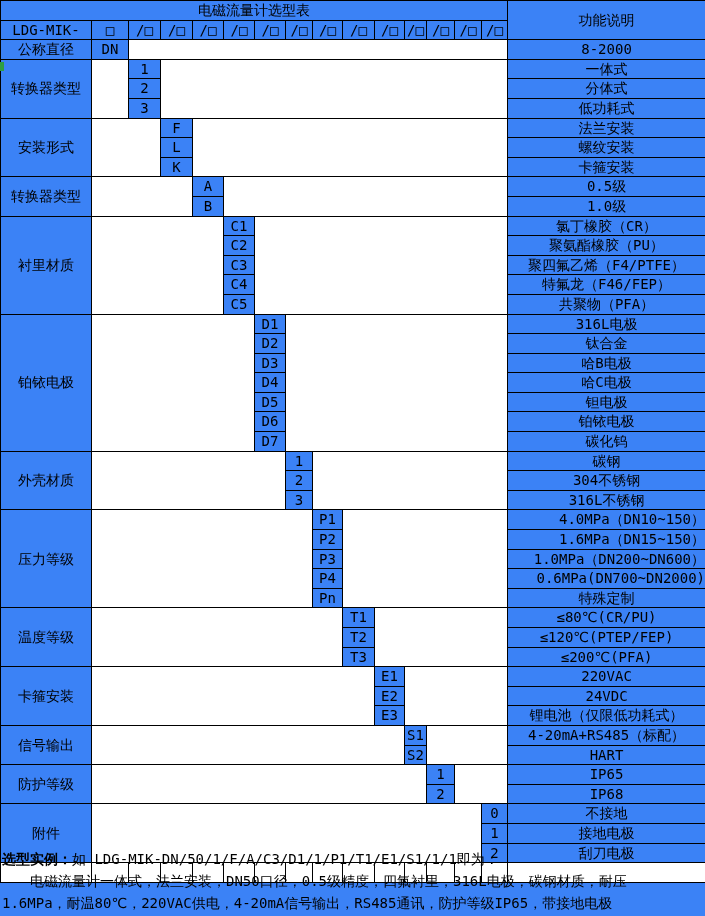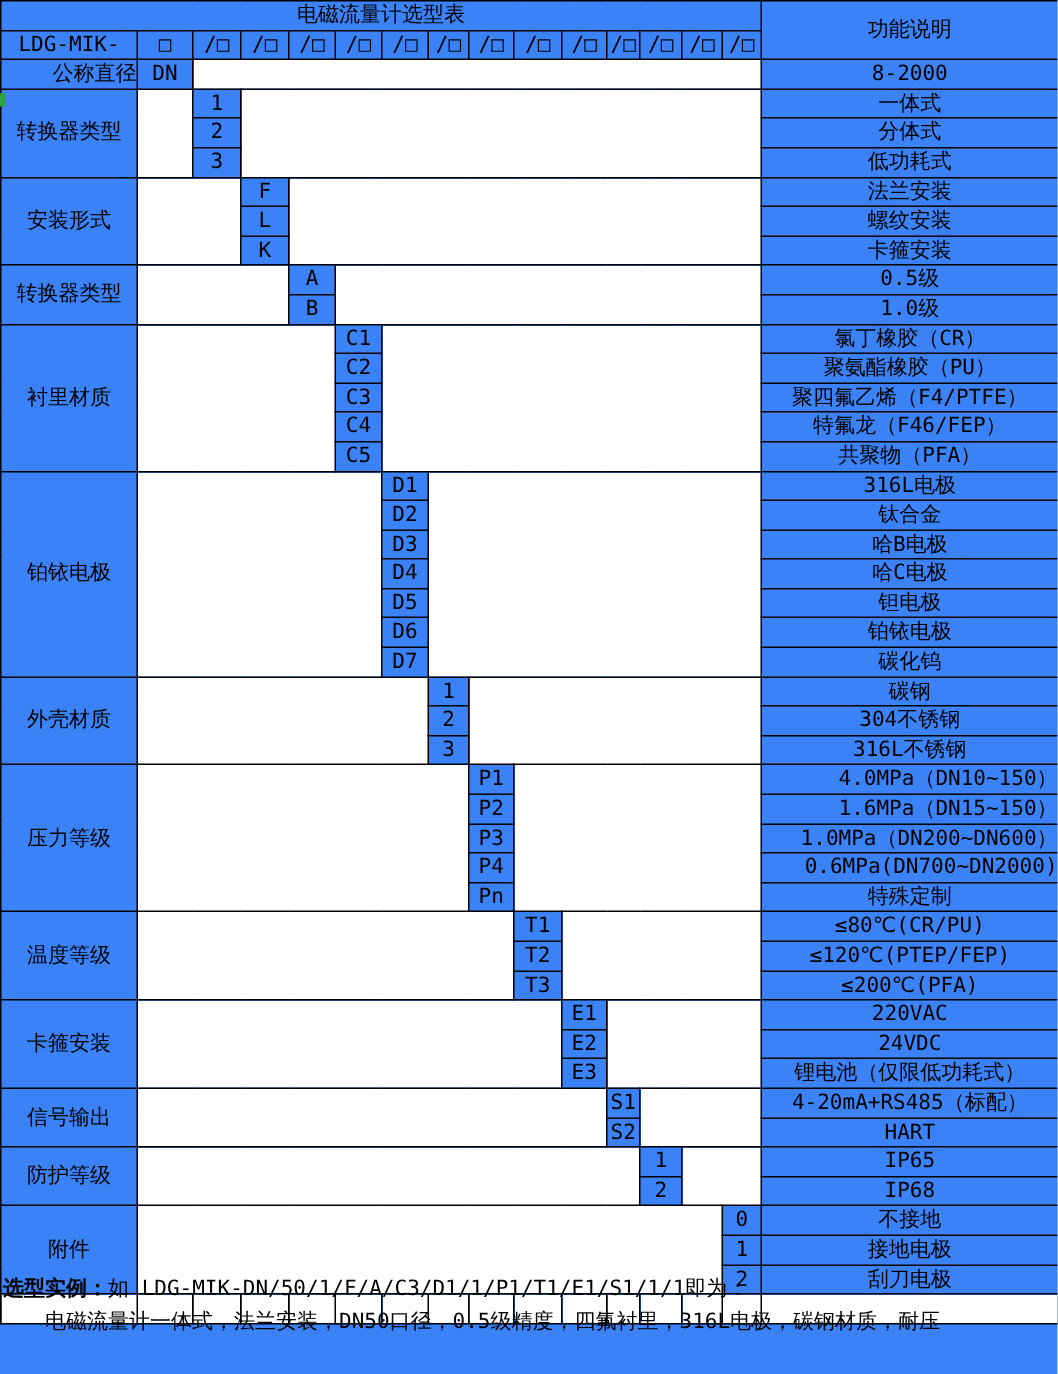--- a/index.html
+++ b/index.html
@@ -6,21 +6,21 @@
   .page{position:relative;width:705px;height:916px;background:#3b82f6;
         font-family:"DejaVu Sans Mono","DejaVu Sans",sans-serif;color:#000;overflow:hidden;}
   table.sel{border-collapse:collapse;table-layout:fixed;width:703px;position:absolute;top:0;left:0;}
   table.sel td{border:1px solid #000;padding:0;margin:0;overflow:hidden;white-space:nowrap;
         text-align:center;vertical-align:middle;font-size:14px;height:18.6px;line-height:18.6px;}
   td.title{font-size:16px;height:21px;line-height:21px;}
   td.rhead{font-size:16px;}
   td.model-prefix{font-size:14px;height:21px;line-height:21px;}
   td.model-box,td.model-slot{font-size:15px;height:21px;line-height:21px;padding:0;}
   td.lab{font-size:14px;}
-  td.lab.left{text-align:right;padding-left:6px;}
+  td.lab.left{text-align:left;padding-left:17px;}
   td.code{font-size:13px;}
   td.desc{font-size:13px;}
   td.desc.left{text-align:right;padding-left:2px;}
   td.fill,td.blank{background:#fff;}
   .footer{position:absolute;left:0;top:848px;width:700px;font-size:14px;line-height:22px;}
   .footer .l1 .blab{font-weight:bold;}
   .footer .l2{padding-left:30px;white-space:nowrap;overflow:hidden;}
   .footer .l3{padding-left:2px;white-space:nowrap;overflow:hidden;}
   .footer .l1{padding-left:2px;white-space:nowrap;overflow:hidden;}
   .artifact{position:absolute;left:0;top:62px;width:4px;height:9px;}
@@ -295,15 +295,16 @@
           <td class="blank"></td>
         </tr>
       </tbody>
   </table>
 
   <div class="artifact" style="background: rgb(47, 158, 68);"></div>
 
   <div class="footer">
     <div class="l1"><span class="blab">选型实例：</span><span>如 LDG-MIK-DN/50/1/F/A/C3/D1/1/P1/T1/E1/S1/1/1即为：</span></div>
     <div class="l2">电磁流量计一体式，法兰安装，DN50口径，0.5级精度，四氟衬里，316L电极，碳钢材质，耐压</div>
+    <div class="l3">1.6MPa，耐温80℃，220VAC供电，4-20mA信号输出，RS485通讯，防护等级IP65，带接地电极</div>
   </div>
 
 </div>
 
 </body></html>

